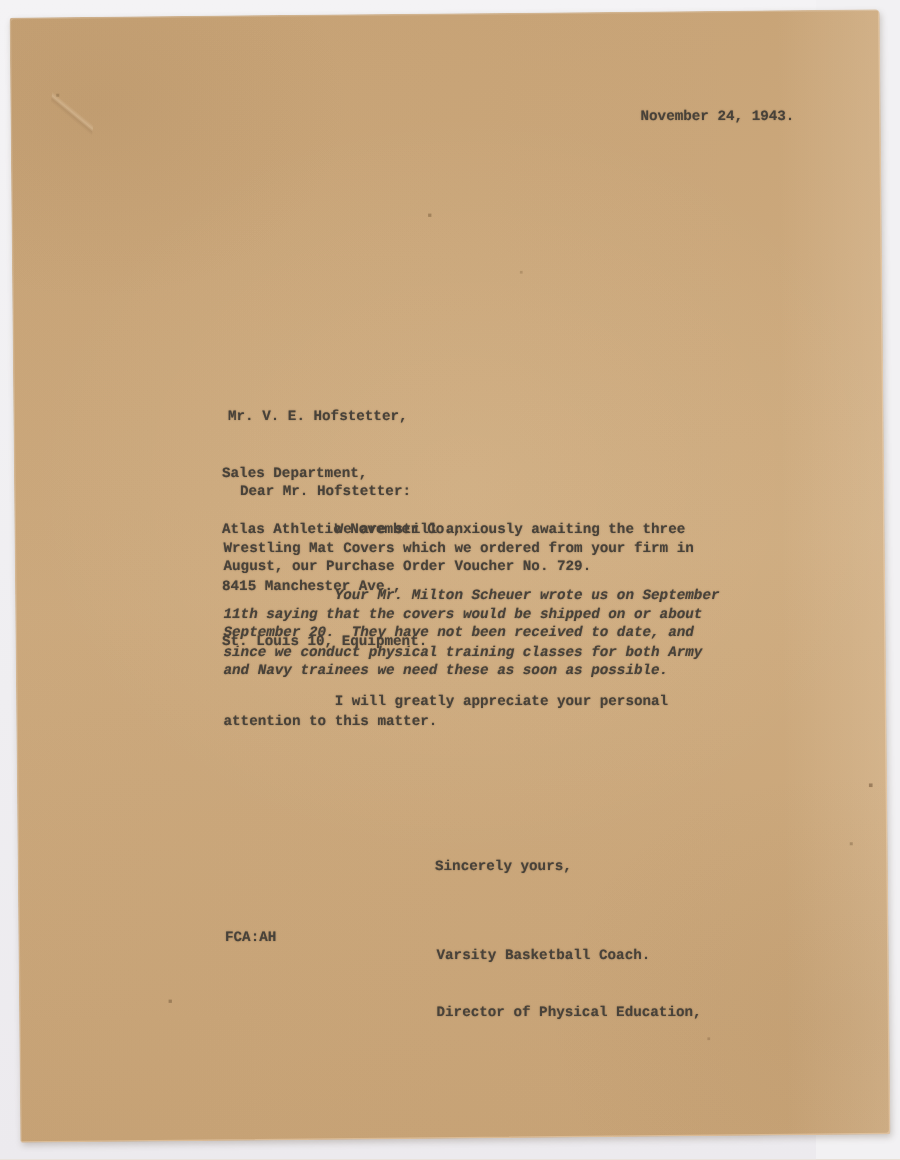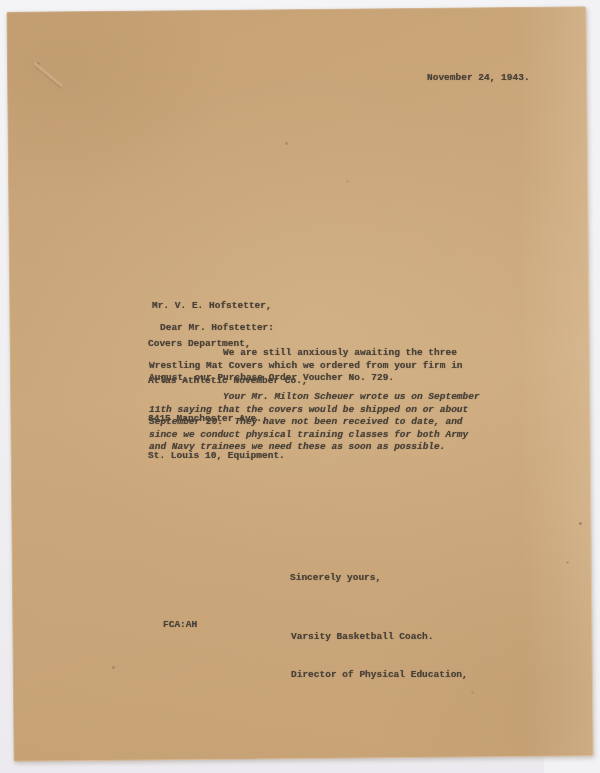--- a/index.html
+++ b/index.html
@@ -56,63 +56,65 @@
     color: #48423a;
     font-size: 9.5px;
     line-height: 12.5px;
     font-weight: 700;
     text-shadow: 0 0 1px rgba(80,64,46,0.65);
     filter: blur(0.2px);
   }
   .block { position: absolute; white-space: pre; }
   .date       { left: 427px; top: 72px;  }
   .recipient  { left: 148px; top: 247px; }
-  .recipient .line:first-child { padding-left: 4px; margin-top: 28px; }
+  .recipient .line:first-child { padding-left: 4px; }
   .salutation { left: 148px; top: 322px; margin-left: 12px; }
   .para1      { left: 149px; top: 347px; }
   .para2      { left: 149px; top: 391px; font-style: italic; }
   .para3      { left: 149px; top: 462px; }
   .closing    { left: 290px; top: 540px; margin-top: 32px; }
   .signature  { left: 291px; top: 606px; }
-  .initials   { left: 163px; top: 619px; }
+  .initials   { left: 150px; top: 619px; }
 </style>
 </head>
 <body>
 
 <div class="scan">
 
   <div class="paper">
     <div class="crease"></div>
   </div>
   <div class="specks"></div>
 
   <div class="content">
 
     <div class="block date">November 24, 1943.</div>
 
     <div class="block recipient">
       <div class="line">Mr. V. E. Hofstetter,</div>
-      <div class="line">Covers Department,</div>
+      <div class="line">Sales Department,</div>
       <div class="line">Atlas Athletic November Co.,</div>
       <div class="line">8415 Manchester Ave.,</div>
       <div class="line">St. Louis 10, Equipment.</div>
     </div>
 
     <div class="block salutation">Dear Mr. Hofstetter:</div>
 
     <div class="block para1">             We are still anxiously awaiting the three
 Wrestling Mat Covers which we ordered from your firm in
 August, our Purchase Order Voucher No. 729.</div>
 
     <div class="block para2">             Your Mr. Milton Scheuer wrote us on September
 11th saying that the covers would be shipped on or about
 September 20.  They have not been received to date, and
 since we conduct physical training classes for both Army
 and Navy trainees we need these as soon as possible.</div>
 
+    <div class="block para3">             I will greatly appreciate your personal
+attention to this matter.</div>
 
     <div class="block closing">Sincerely yours,</div>
 
     <div class="block signature">
       <div class="line">Varsity Basketball Coach.</div>
       <div class="line">Director of Physical Education,</div>
     </div>
 
     <div class="block initials">FCA:AH</div>
 

